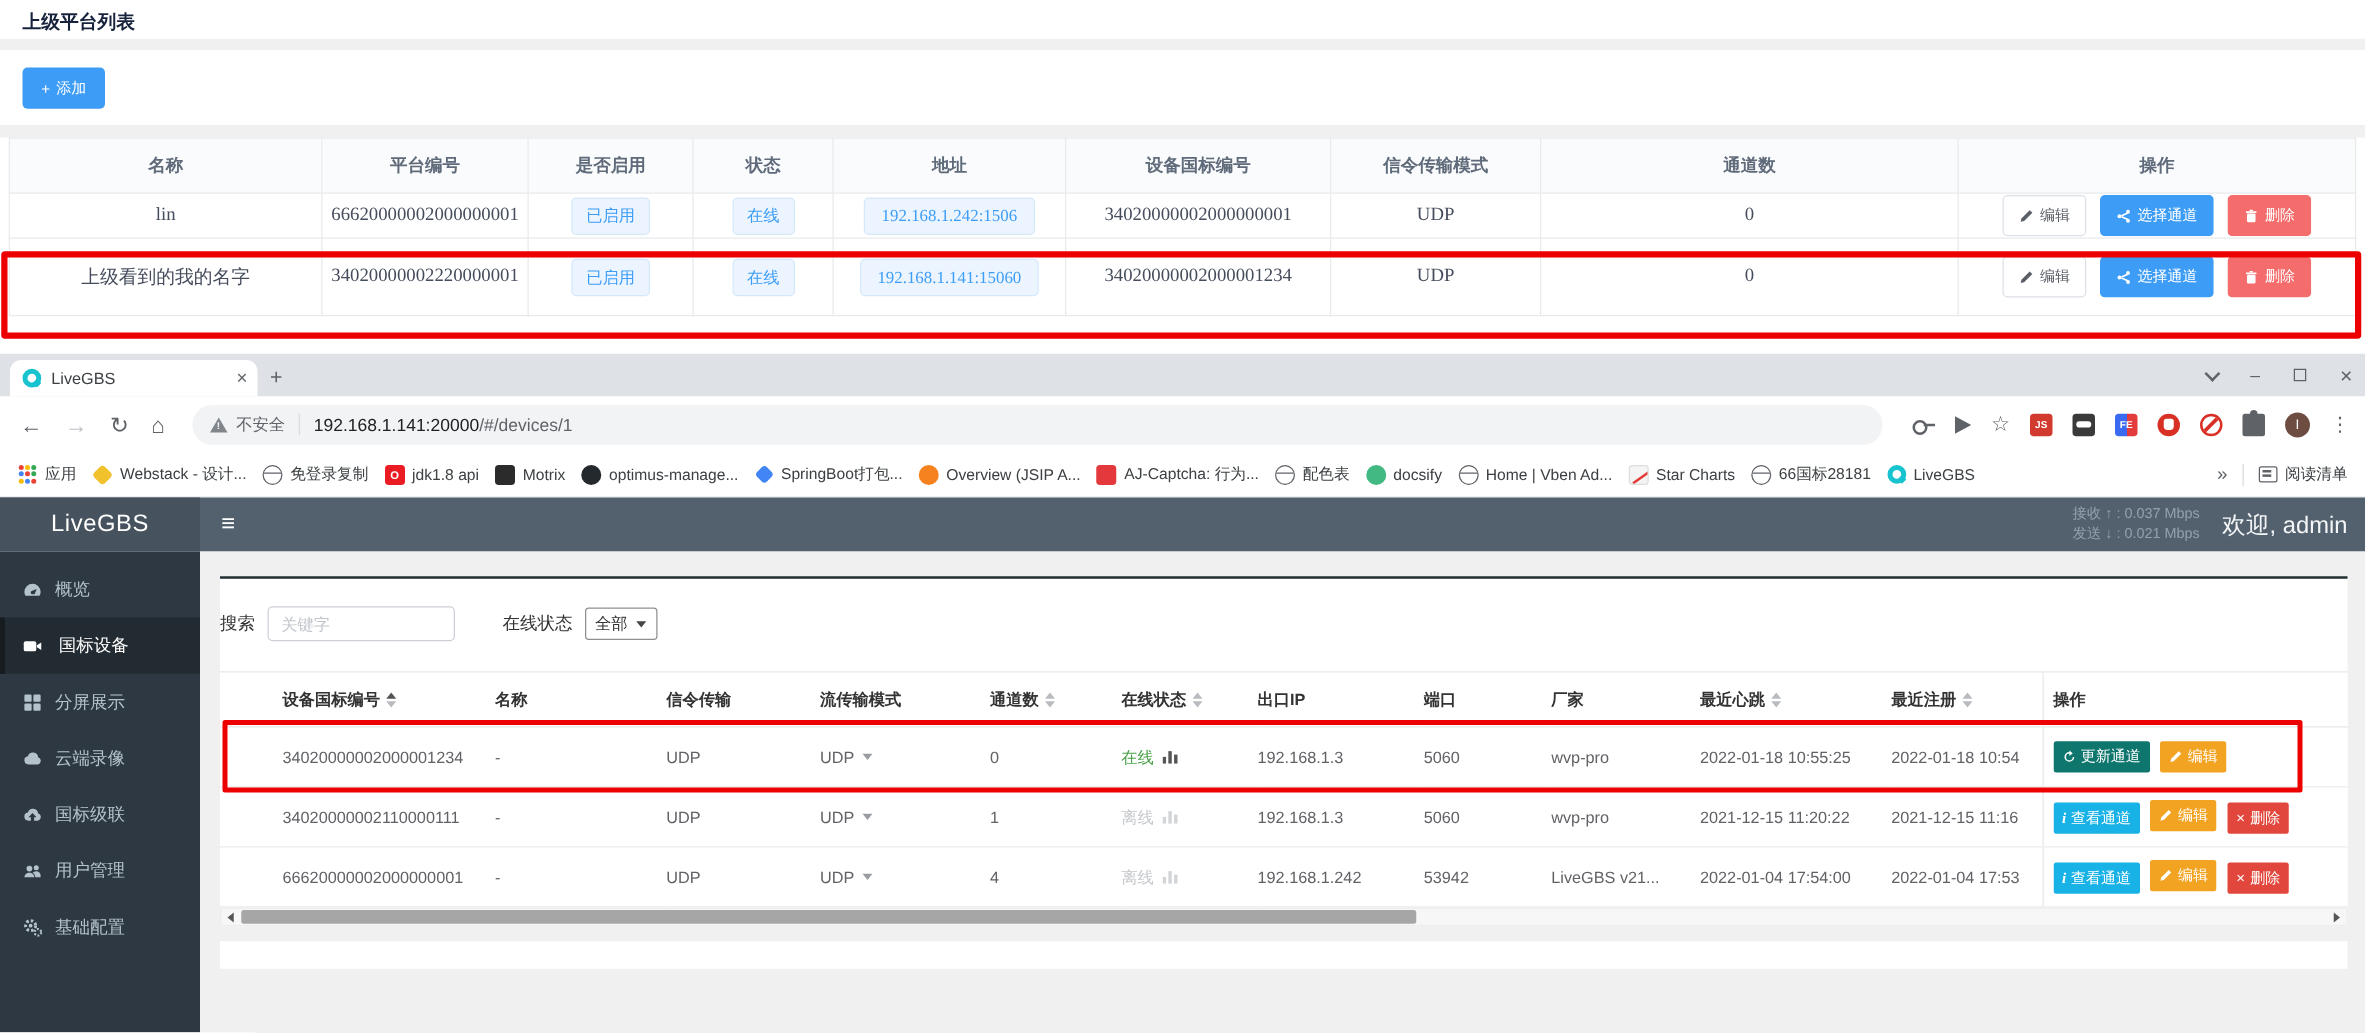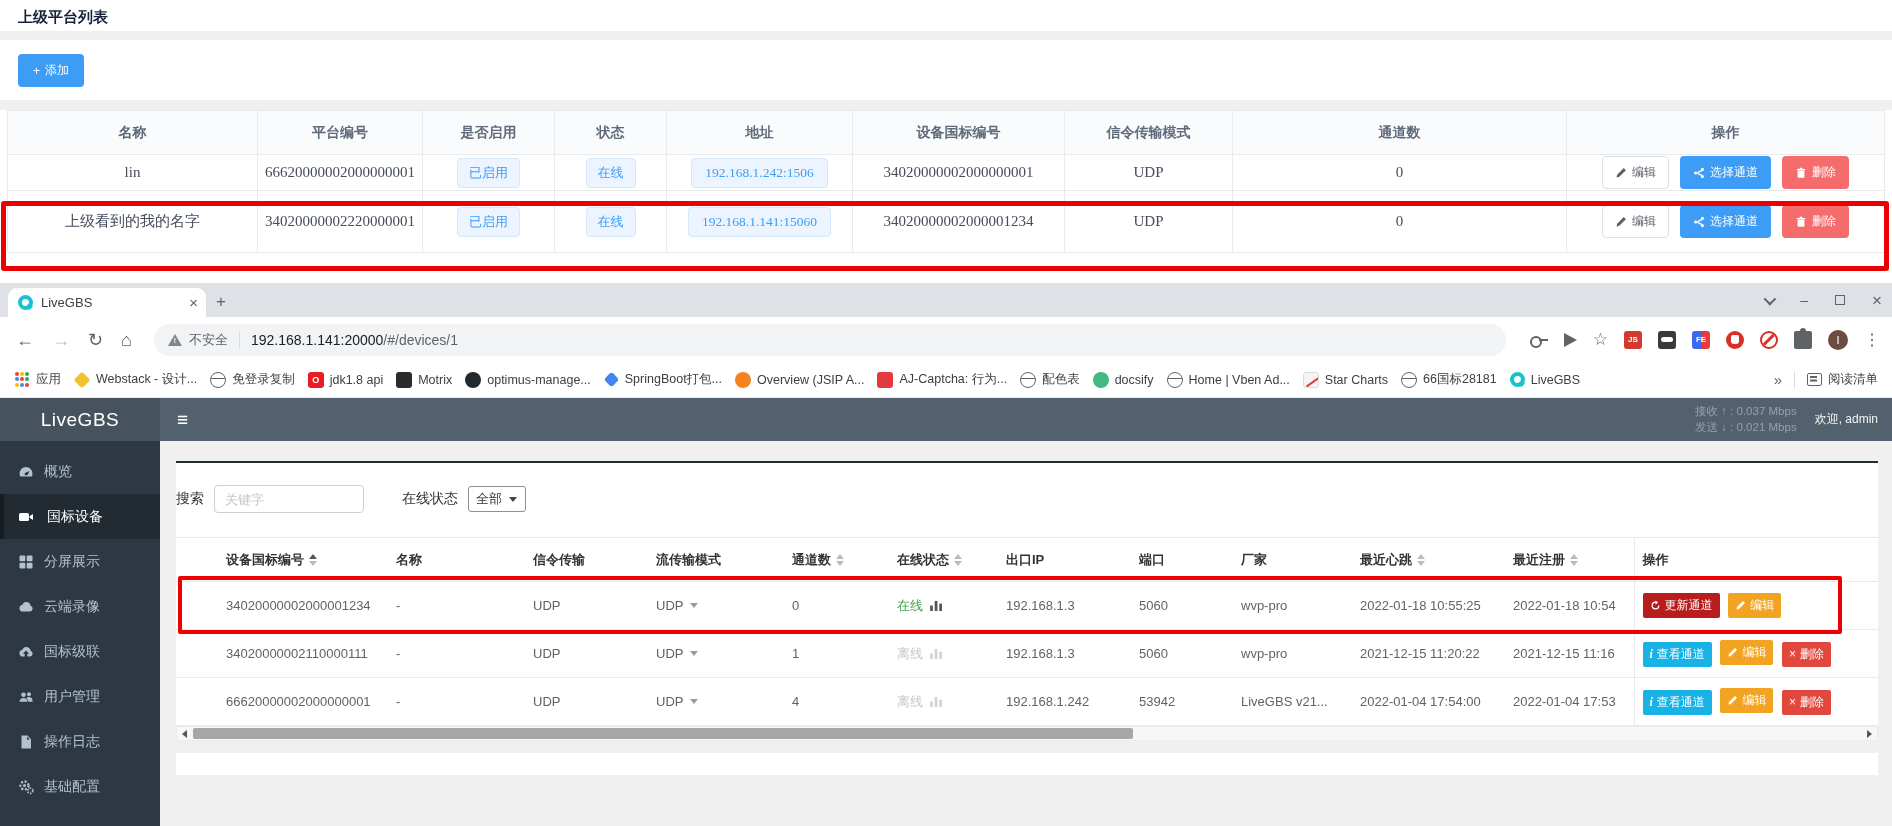--- a/index.html
+++ b/index.html
@@ -128,21 +128,21 @@
     background:#5f6368; box-shadow:0 3.5px 0 #5f6368; }
 
   
   #app { height:428px; display:flex; flex-direction:column; background:#f0f0f0; }
   .app-header { height:43px; background:#53616e; display:flex; align-items:center; flex:0 0 auto; }
   .app-logo { width:160px; height:100%; background:#46525d; color:#fff; font-size:19px;
     display:flex; align-items:center; justify-content:center; letter-spacing:.5px; }
   .hamburger { color:#fff; font-size:19px; padding:0 17px; cursor:pointer; }
   .header-right { margin-left:auto; display:flex; align-items:center; gap:18px; padding-right:14px; }
   .net-stats { font-size:11.5px; color:#93a1ac; line-height:1.35; text-align:left; }
-  .welcome { color:#f3f5f6; font-size:12px; }
+  .welcome { color:#f3f5f6; font-size:19px; }
   .app-body { flex:1; display:flex; overflow:hidden; }
   .sidebar { width:160px; background:#2d3843; padding-top:8px; flex:0 0 auto; }
   .side-item { height:45px; display:flex; align-items:center; gap:10px; padding-left:18px;
     color:#b3c2cb; font-size:14px; cursor:pointer; }
   .side-item svg { width:16px; height:16px; fill:currentColor; flex:0 0 auto; }
   .side-item.active { background:#222b31; color:#fff; border-left:4px solid #161c20; padding-left:14px;gap:13px; }
   .main { flex:1; padding:20px 14px 0 16px; overflow:hidden; }
   .card { background:#fff; border-top:2px solid #222d32; }
   .dev-title { padding-top:24px; text-align:center; font-size:16px; color:#333; }
   .filters { margin-top:22px; display:flex; align-items:center; gap:10px; font-size:14px; color:#333; }
@@ -177,21 +177,21 @@
   .status-online { color:#4aa04a; }
   .status-offline { color:#c5c8cc; }
   .chart-ico { display:inline-block; vertical-align:-1px; margin-left:7px; cursor:pointer; }
   .chart-ico svg { width:13px; height:11px; }
   .chart-dark svg { fill:#555; }
   .chart-light svg { fill:#d2d5d8; }
   .act { display:inline-flex; align-items:center; gap:4px; border-radius:2px; color:#fff; font-size:12px;
     padding:4px 7px; margin-right:5px; cursor:pointer; border:none; }
   .act svg { width:11px; height:11px; fill:#fff; }
   .act .inf { font-family:"Liberation Serif",serif; font-style:italic; font-weight:bold; font-size:12px; }
-  .act-dark { background:#b91c1c; }
+  .act-dark { background:#0f766e; }
   .act-cyan { background:#19b2e6; }
   .act-orange { background:#f2a321; }
   .act-red { background:#e2473d; }
   #red-box-2 { position:absolute; left:2px; right:36px; top:39px; height:58px;
     border:4px solid #ec0000; border-radius:2px; z-index:40; pointer-events:none; }
   .hscroll { height:15px; background:#f7f7f7; border:1px solid #ececec; position:relative; }
   .hs-arrow { position:absolute; top:0; width:15px; height:13px; display:flex; align-items:center;
     justify-content:center; cursor:pointer; }
   .hs-left { left:0; } .hs-right { right:0; }
   .tri-l { width:0; height:0; border-top:4px solid transparent; border-bottom:4px solid transparent;
@@ -492,26 +492,20 @@
             <span>国标级联</span>
           </div>
         <div class="side-item">
             <svg viewBox="0 0 16 16">
               <circle cx="5.5" cy="5.8" r="2.3"></circle>
               <circle cx="11" cy="5.2" r="2"></circle>
               <path d="M1.5 12.8c0-2.2 1.8-3.7 4-3.7s4 1.5 4 3.7z"></path>
               <path d="M10.3 12.8c-.1-1.7-1-3-2.2-3.6a4 4 0 0 1 2.9-1.2c2 0 3.5 1.4 3.5 3.4v1.4z"></path>
             </svg>
             <span>用户管理</span>
-          </div>
-        <div class="side-item">
-            <svg viewBox="0 0 16 16">
-              <path d="M3.5 1.5h6L13 5v9.5H3.5zM9 2.5V5.5h3z" fill-rule="evenodd"></path>
-            </svg>
-            <span>操作日志</span>
           </div>
         <div class="side-item">
             <svg viewBox="0 0 16 16">
               <circle cx="6.5" cy="6.5" r="4" fill="none" stroke="currentColor" stroke-width="2.4" stroke-dasharray="2 1.7"></circle>
               <circle cx="6.5" cy="6.5" r="1.5"></circle>
               <circle cx="12.3" cy="11.8" r="2.6" fill="none" stroke="currentColor" stroke-width="1.8" stroke-dasharray="1.5 1.3"></circle>
             </svg>
             <span>基础配置</span>
           </div>
       </div>

